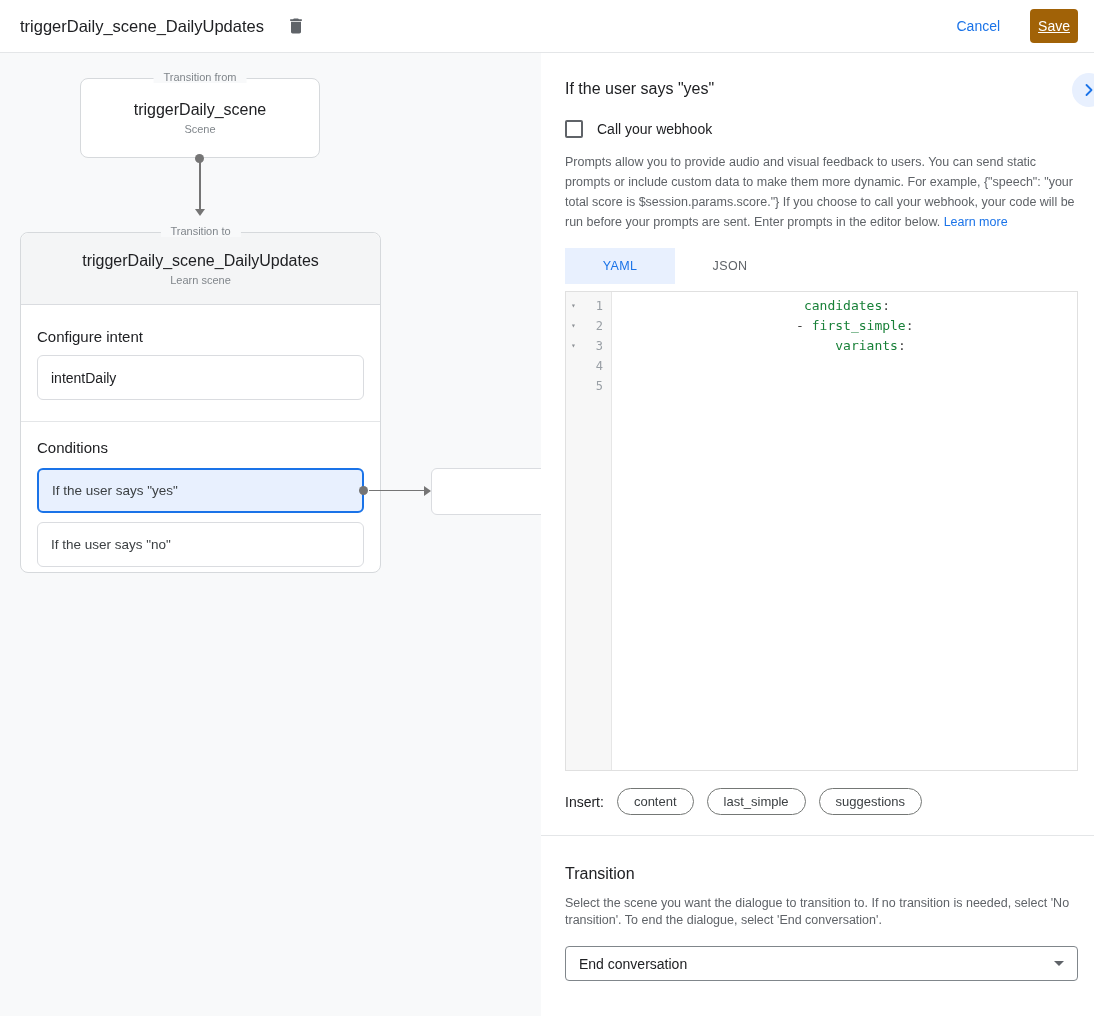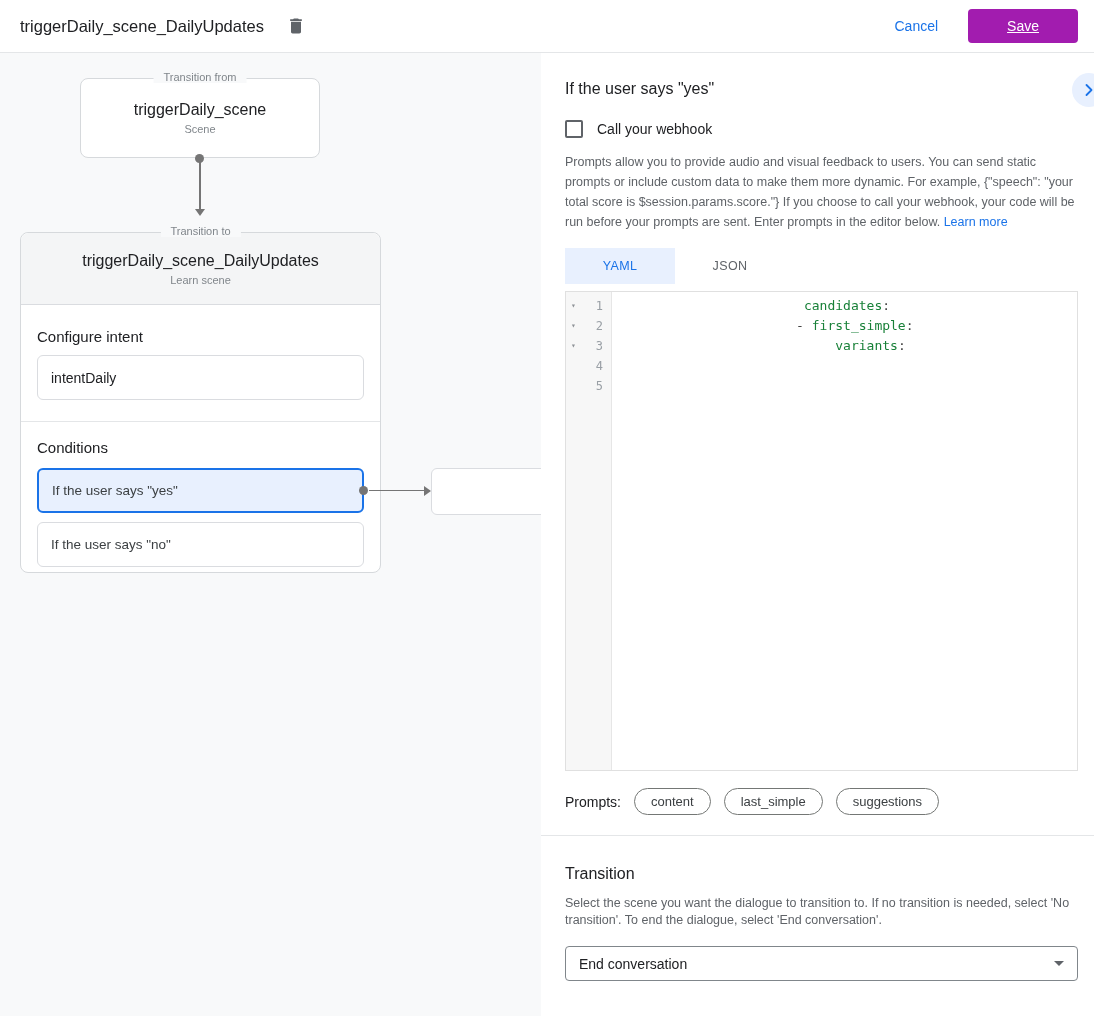--- a/index.html
+++ b/index.html
@@ -10,22 +10,22 @@
   }
   
   .topbar{position:absolute;left:0;top:0;width:1094px;height:53px;background:#fff;
     border-bottom:1px solid #e4e6e8;display:flex;align-items:center;padding:0 16px;z-index:6;}
   .tb-title{font-size:16.5px;font-weight:500;color:#202124;margin-left:4px;}
   .tb-trash{margin-left:18px;width:28px;height:28px;border:none;background:none;cursor:pointer;
     display:flex;align-items:center;justify-content:center;}
   .tb-spacer{flex:1;}
   .tb-cancel{background:none;border:none;color:#1a73e8;font-size:14px;font-weight:500;cursor:pointer;
     margin-right:30px;font-family:inherit;}
-  .tb-save{background:#a21caf;border:none;color:#fff;font-size:14px;font-weight:500;cursor:pointer;
-    border-radius:4px;padding:9px 39px;font-family:inherit;text-decoration:underline;}
+  .tb-save{background:#a16207;border:none;color:#fff;font-size:14px;font-weight:500;cursor:pointer;
+    border-radius:4px;padding:9px 8px;font-family:inherit;text-decoration:underline;}
   
   .canvas{position:absolute;left:0;top:53px;width:541px;height:963px;background:#f8f9fa;overflow:hidden;}
   .node{position:absolute;background:#fff;border:1px solid #d6d9dc;border-radius:8px;}
   .legend{position:absolute;top:-8px;left:50%;transform:translateX(-50%);background:#f8f9fa;
     padding:0 10px;font-size:11px;color:#80868b;white-space:nowrap;}
   .from-node{left:80px;top:25px;width:240px;height:80px;display:flex;flex-direction:column;
     align-items:center;justify-content:center;}
   .node-title{font-size:16px;color:#202124;}
   .node-sub{font-size:11px;color:#80868b;margin-top:4px;}
   .to-node{left:20px;top:179px;width:361px;height:341px;}
@@ -201,21 +201,21 @@
       </div>
     <div class="code">
         <div class="code-row"><span class="tok-key">candidates</span><span class="tok-plain">:</span></div>
         <div class="code-row"><span class="tok-plain">  - </span><span class="tok-key">first_simple</span><span class="tok-plain">:</span></div>
         <div class="code-row"><span class="tok-plain">      </span><span class="tok-key">variants</span><span class="tok-plain">:</span></div>
         <div class="code-row"></div>
       </div>
   </div>
 
   <div class="insert-row">
-    <span>Prompts:</span>
+    <span>Insert:</span>
     <button class="pill">content</button>
     <button class="pill">last_simple</button>
     <button class="pill">suggestions</button>
   </div>
 
   <div class="panel-divider"></div>
 
   <h2 class="transition-title">Transition</h2>
   <p class="transition-desc">Select the scene you want the dialogue to transition to. If no transition is needed, select 'No transition'. To end the dialogue, select 'End conversation'.</p>
 

